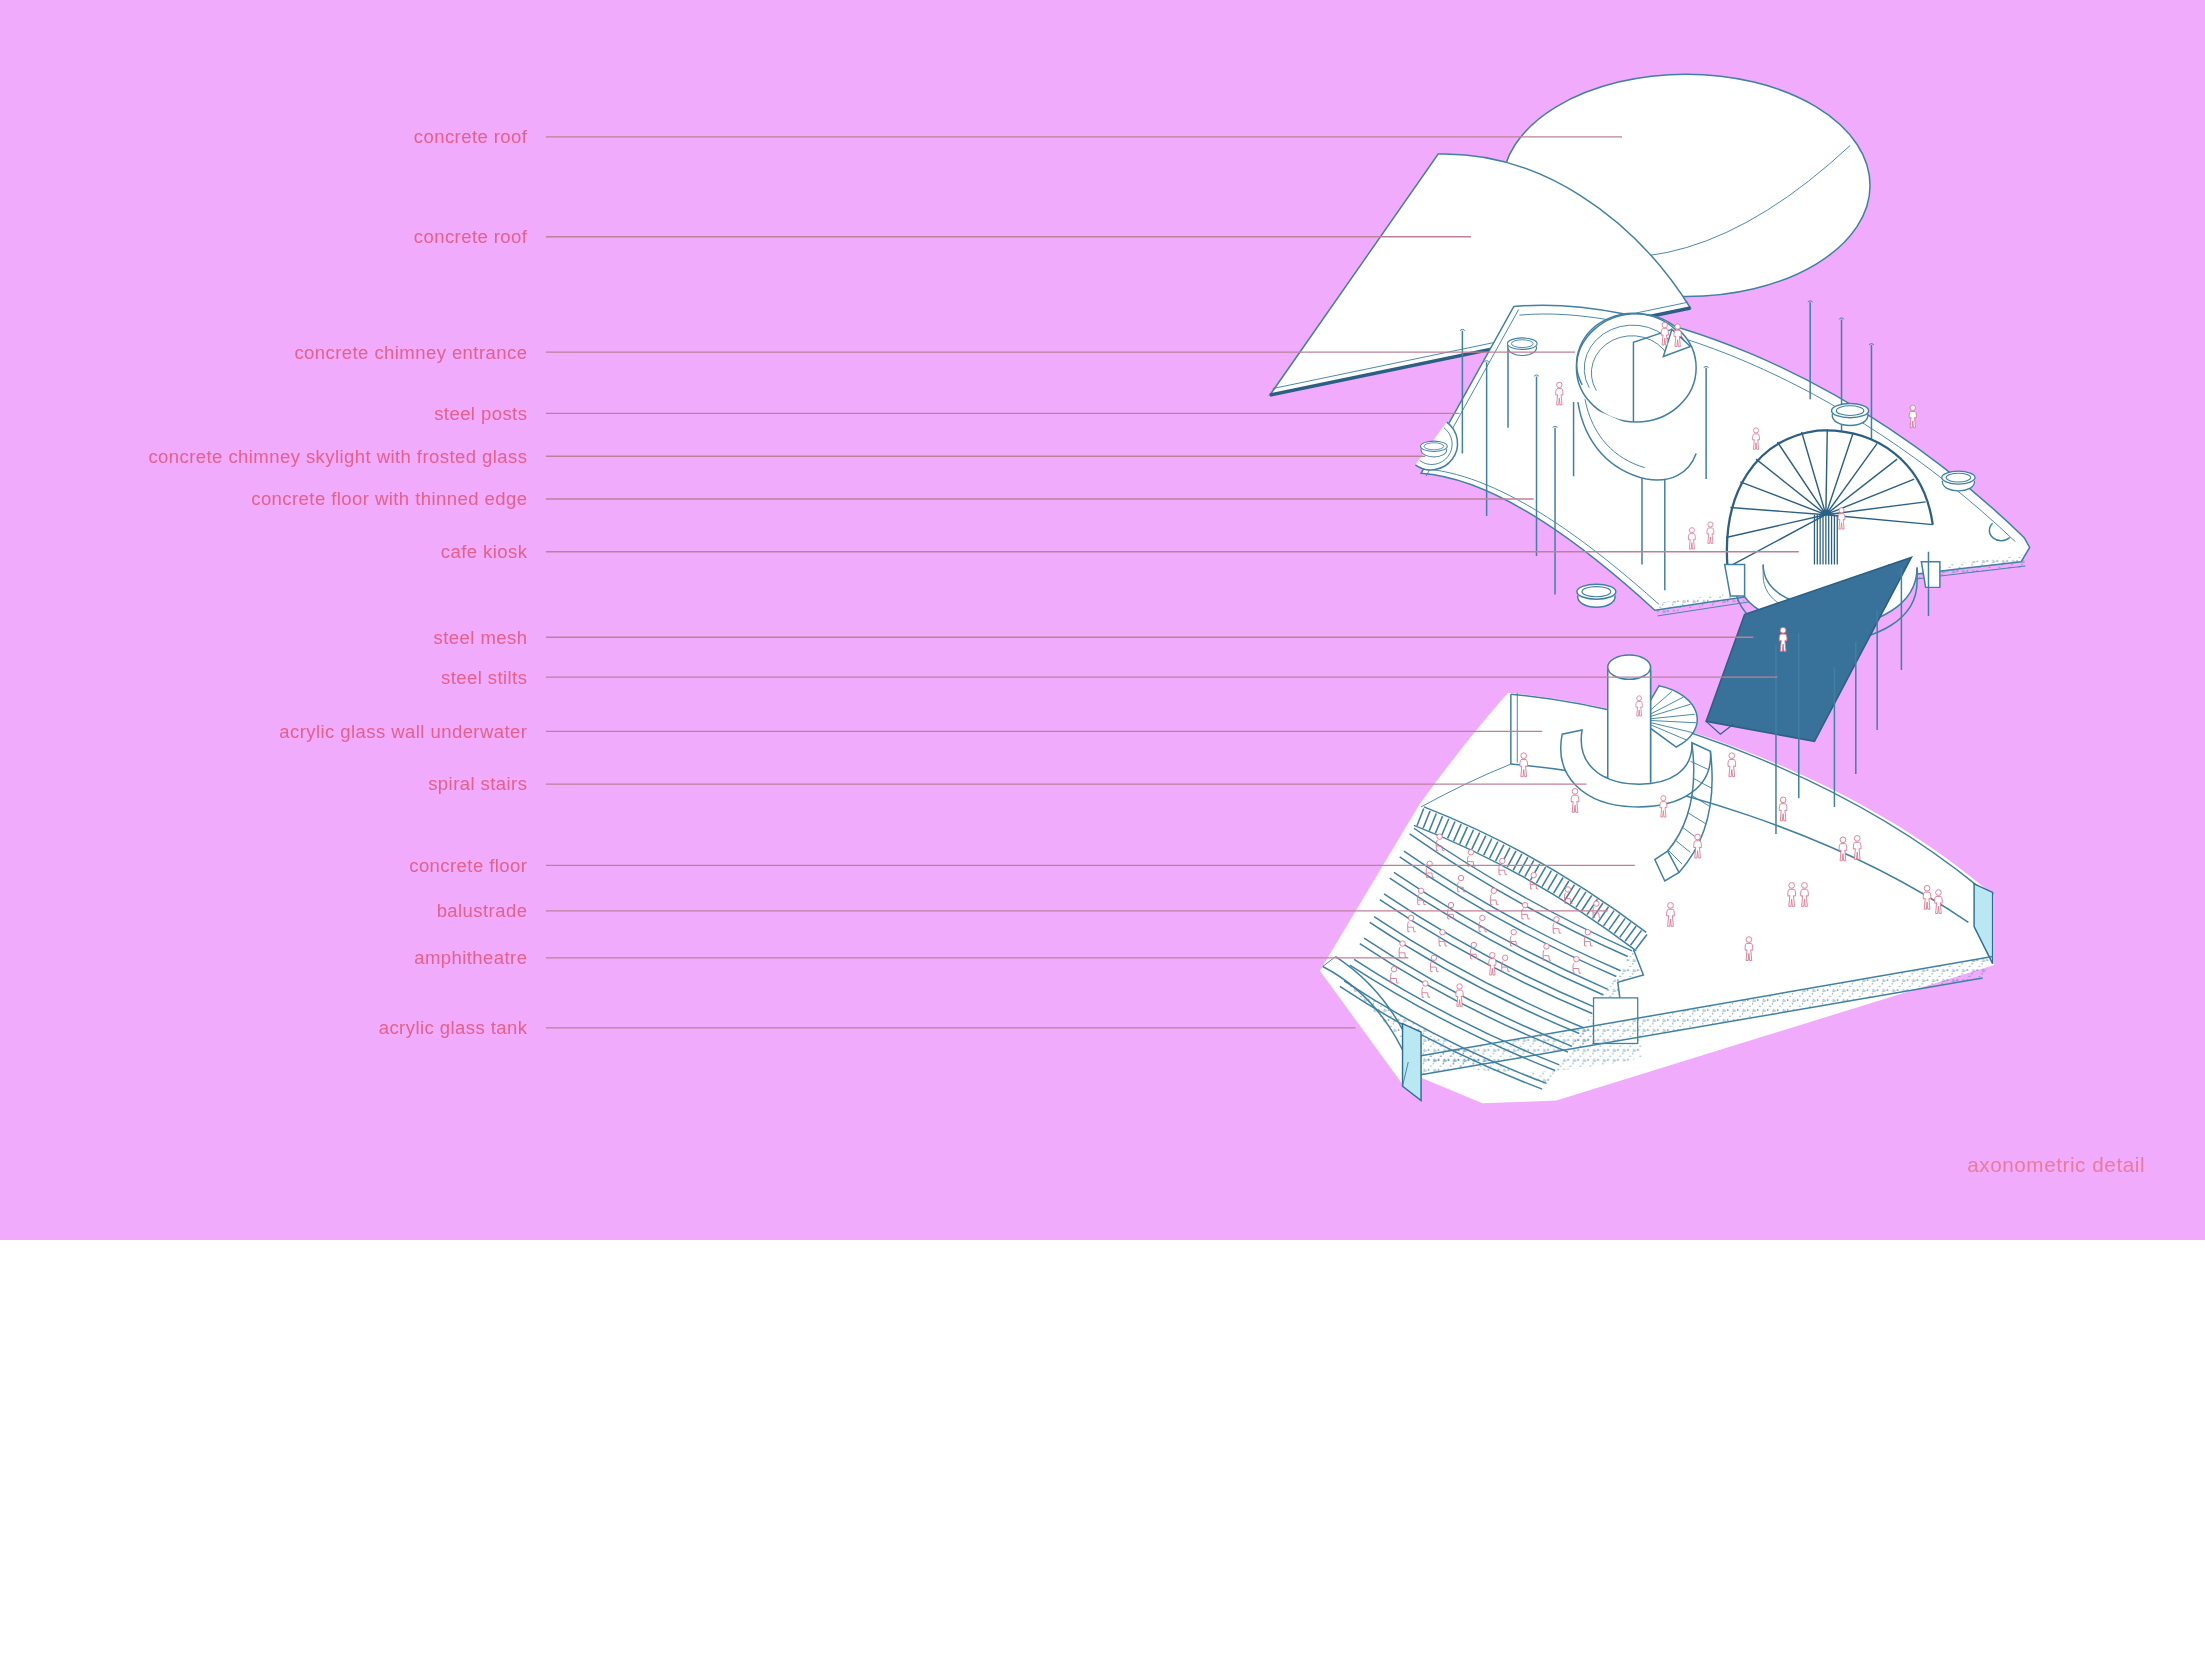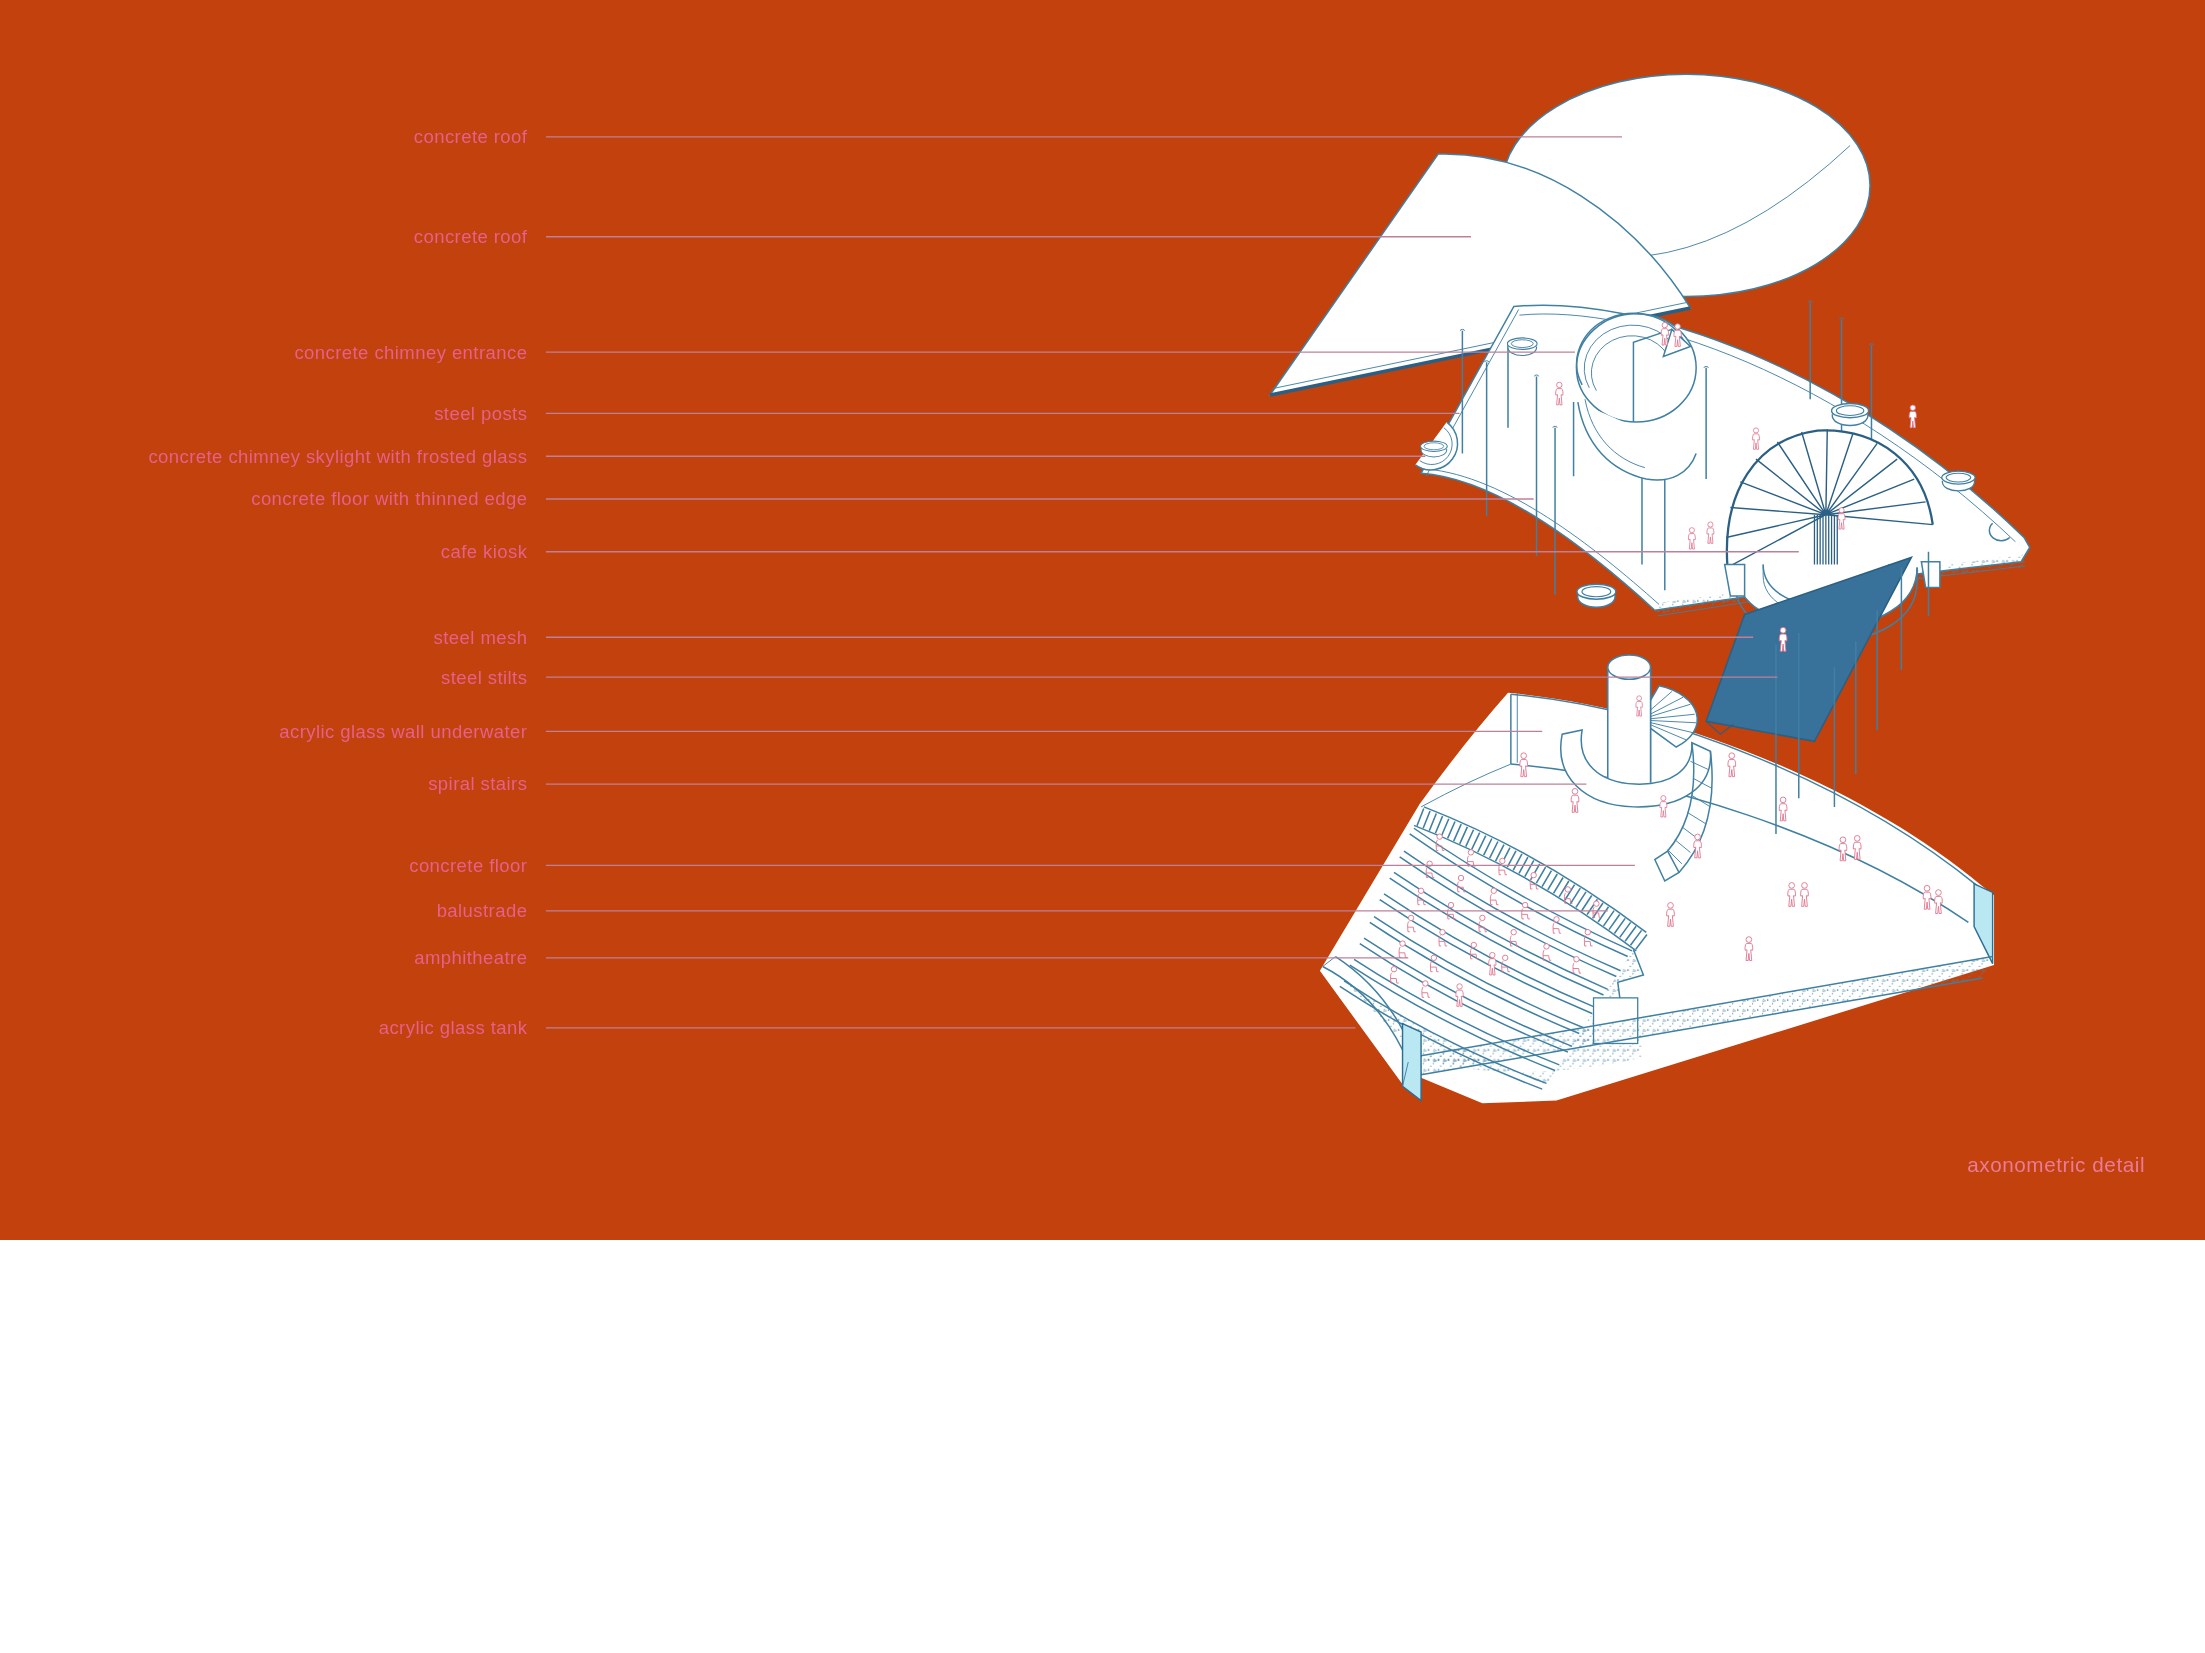--- a/index.html
+++ b/index.html
@@ -1,16 +1,16 @@
 <!DOCTYPE html>
 <html style="font-size:7px"><head>
 <meta charset="utf-8">
 <style>
   html,body{margin:0;padding:0;background:#ffffff;}
-  .stage{position:relative;width:100vw;height:56.25vw;max-height:100vh;background:#c2410c;overflow:hidden;}
+  .stage{position:relative;width:100vw;height:56.25vw;max-height:100vh;background:#f0abfc;overflow:hidden;}
   .stage svg{position:absolute;inset:0;width:100%;height:100%;display:block;}
   text.lbl{
     font-family:"Liberation Sans", sans-serif;
     font-size:13px;
     letter-spacing:.3px;
     fill:#e5608a;
   }
   text.cap{
     font-family:"Liberation Sans", sans-serif;
     font-size:14.5px;

